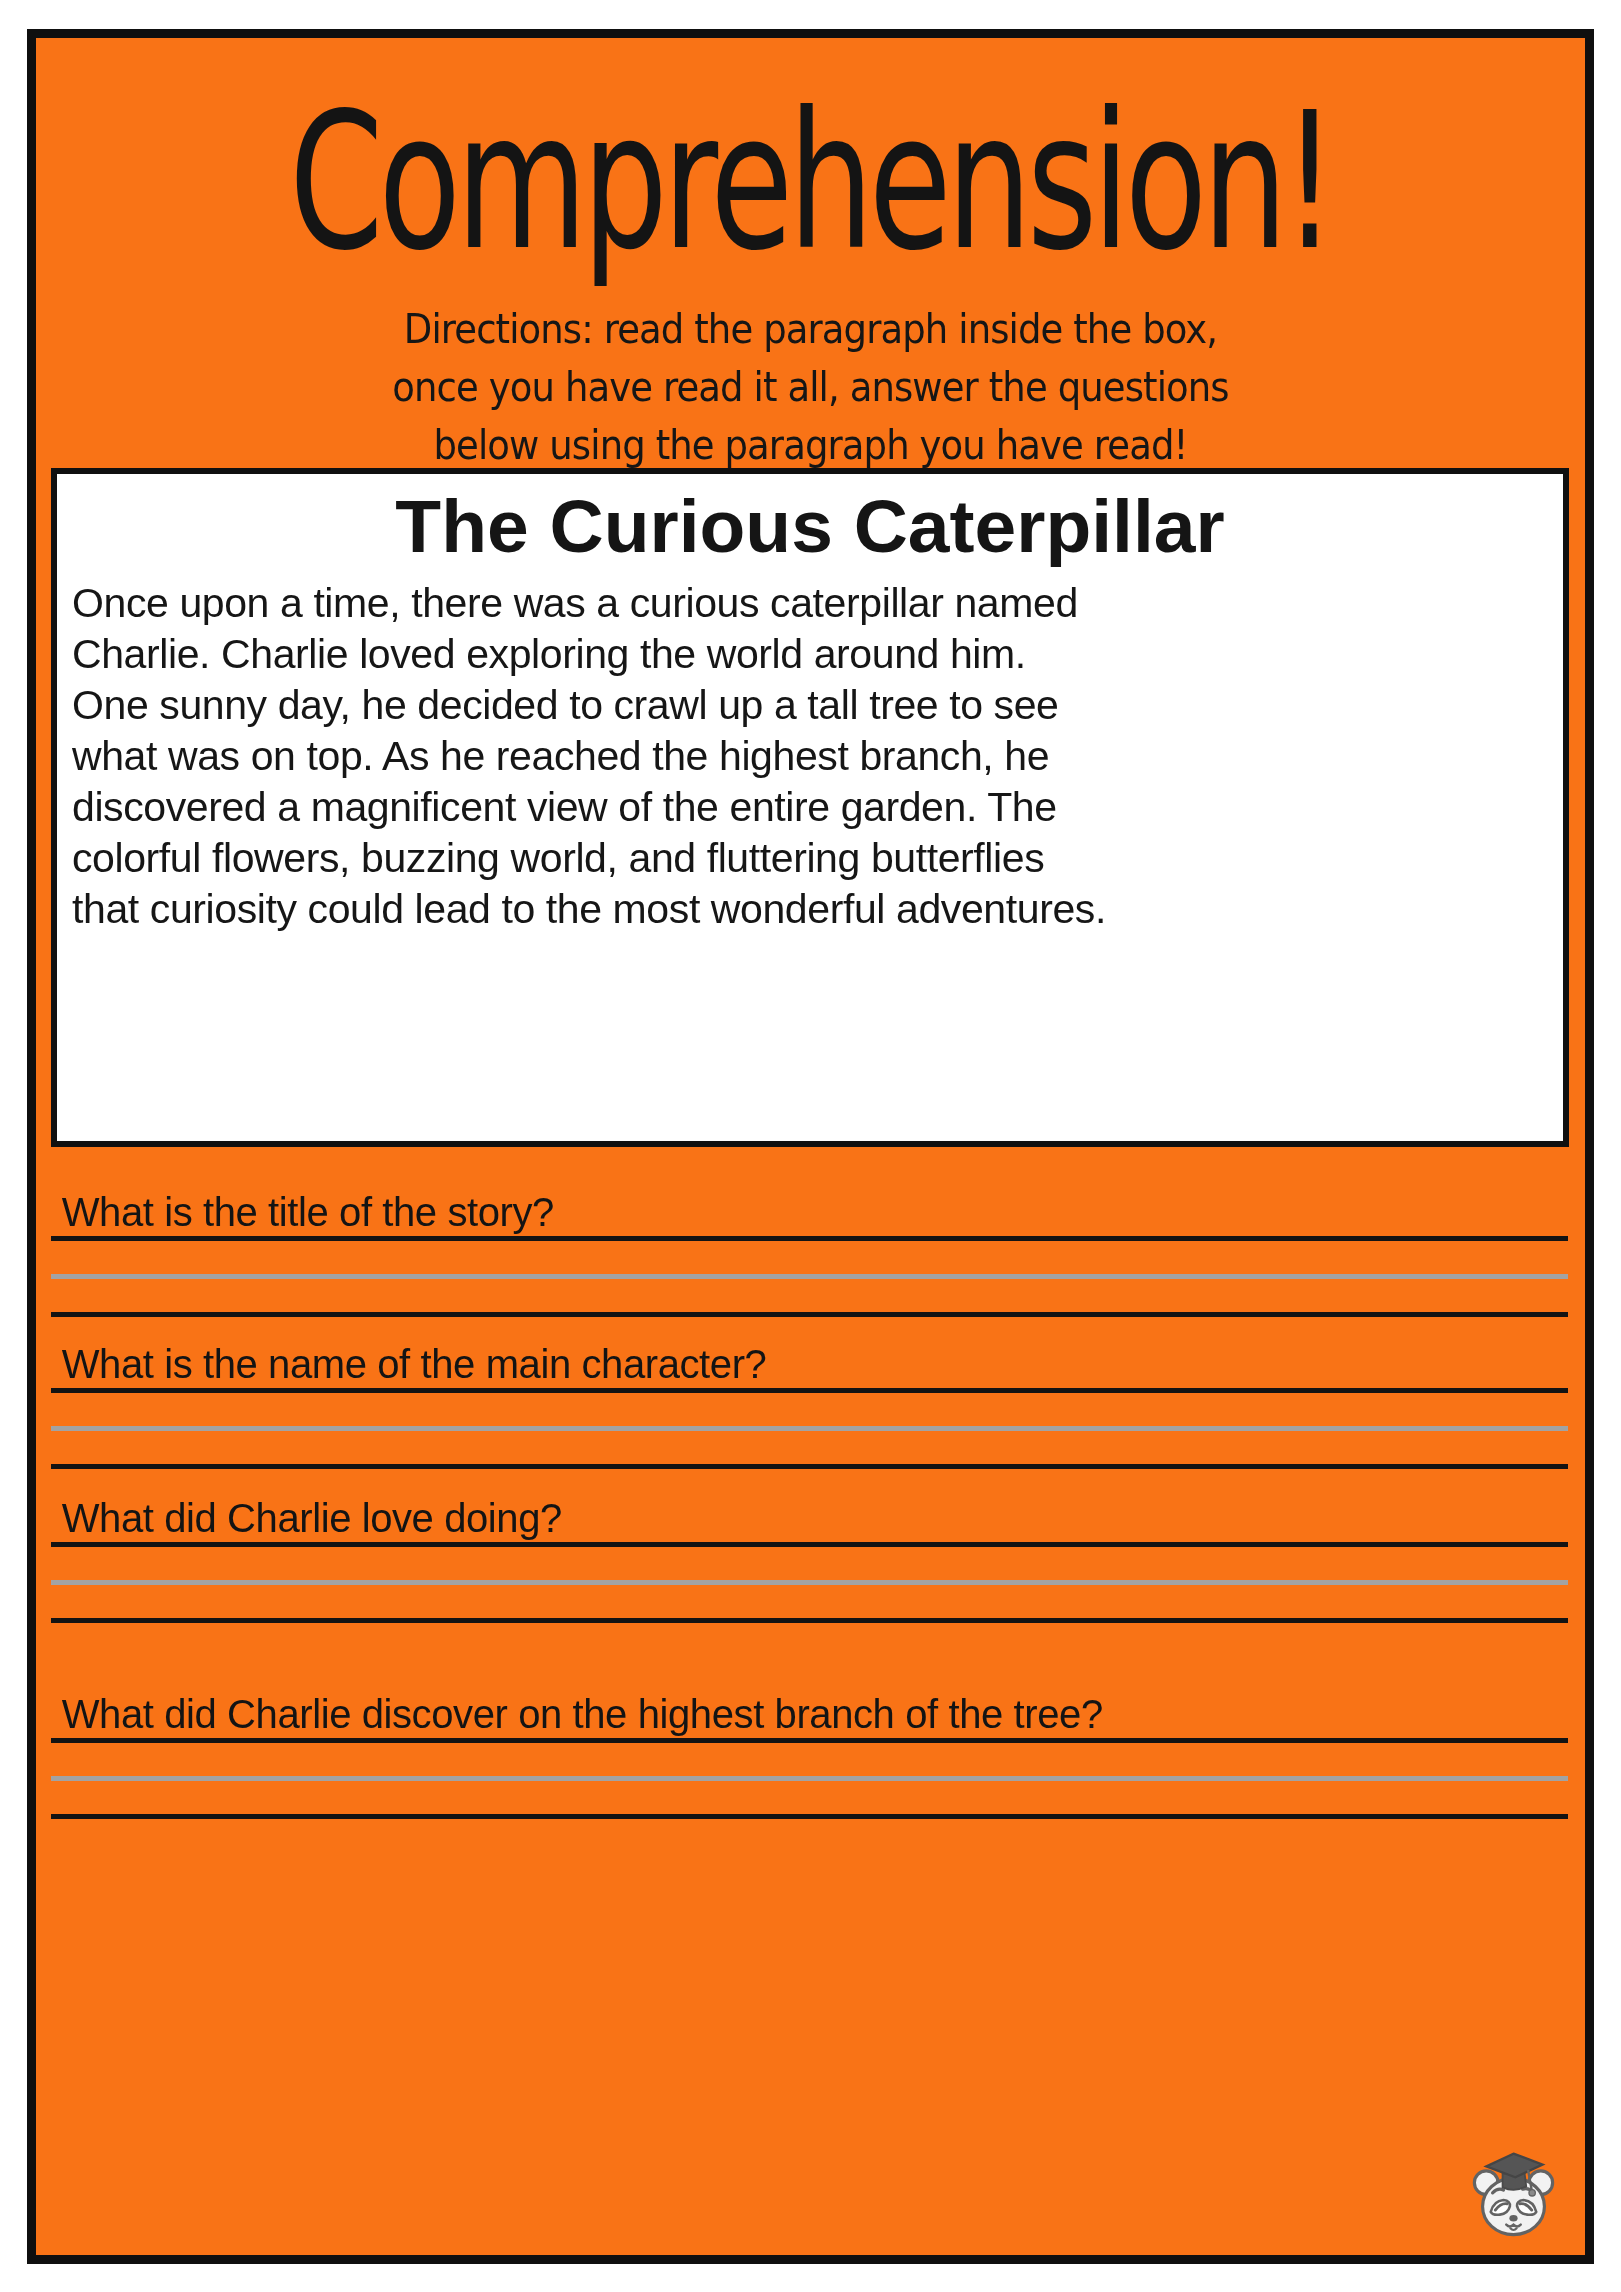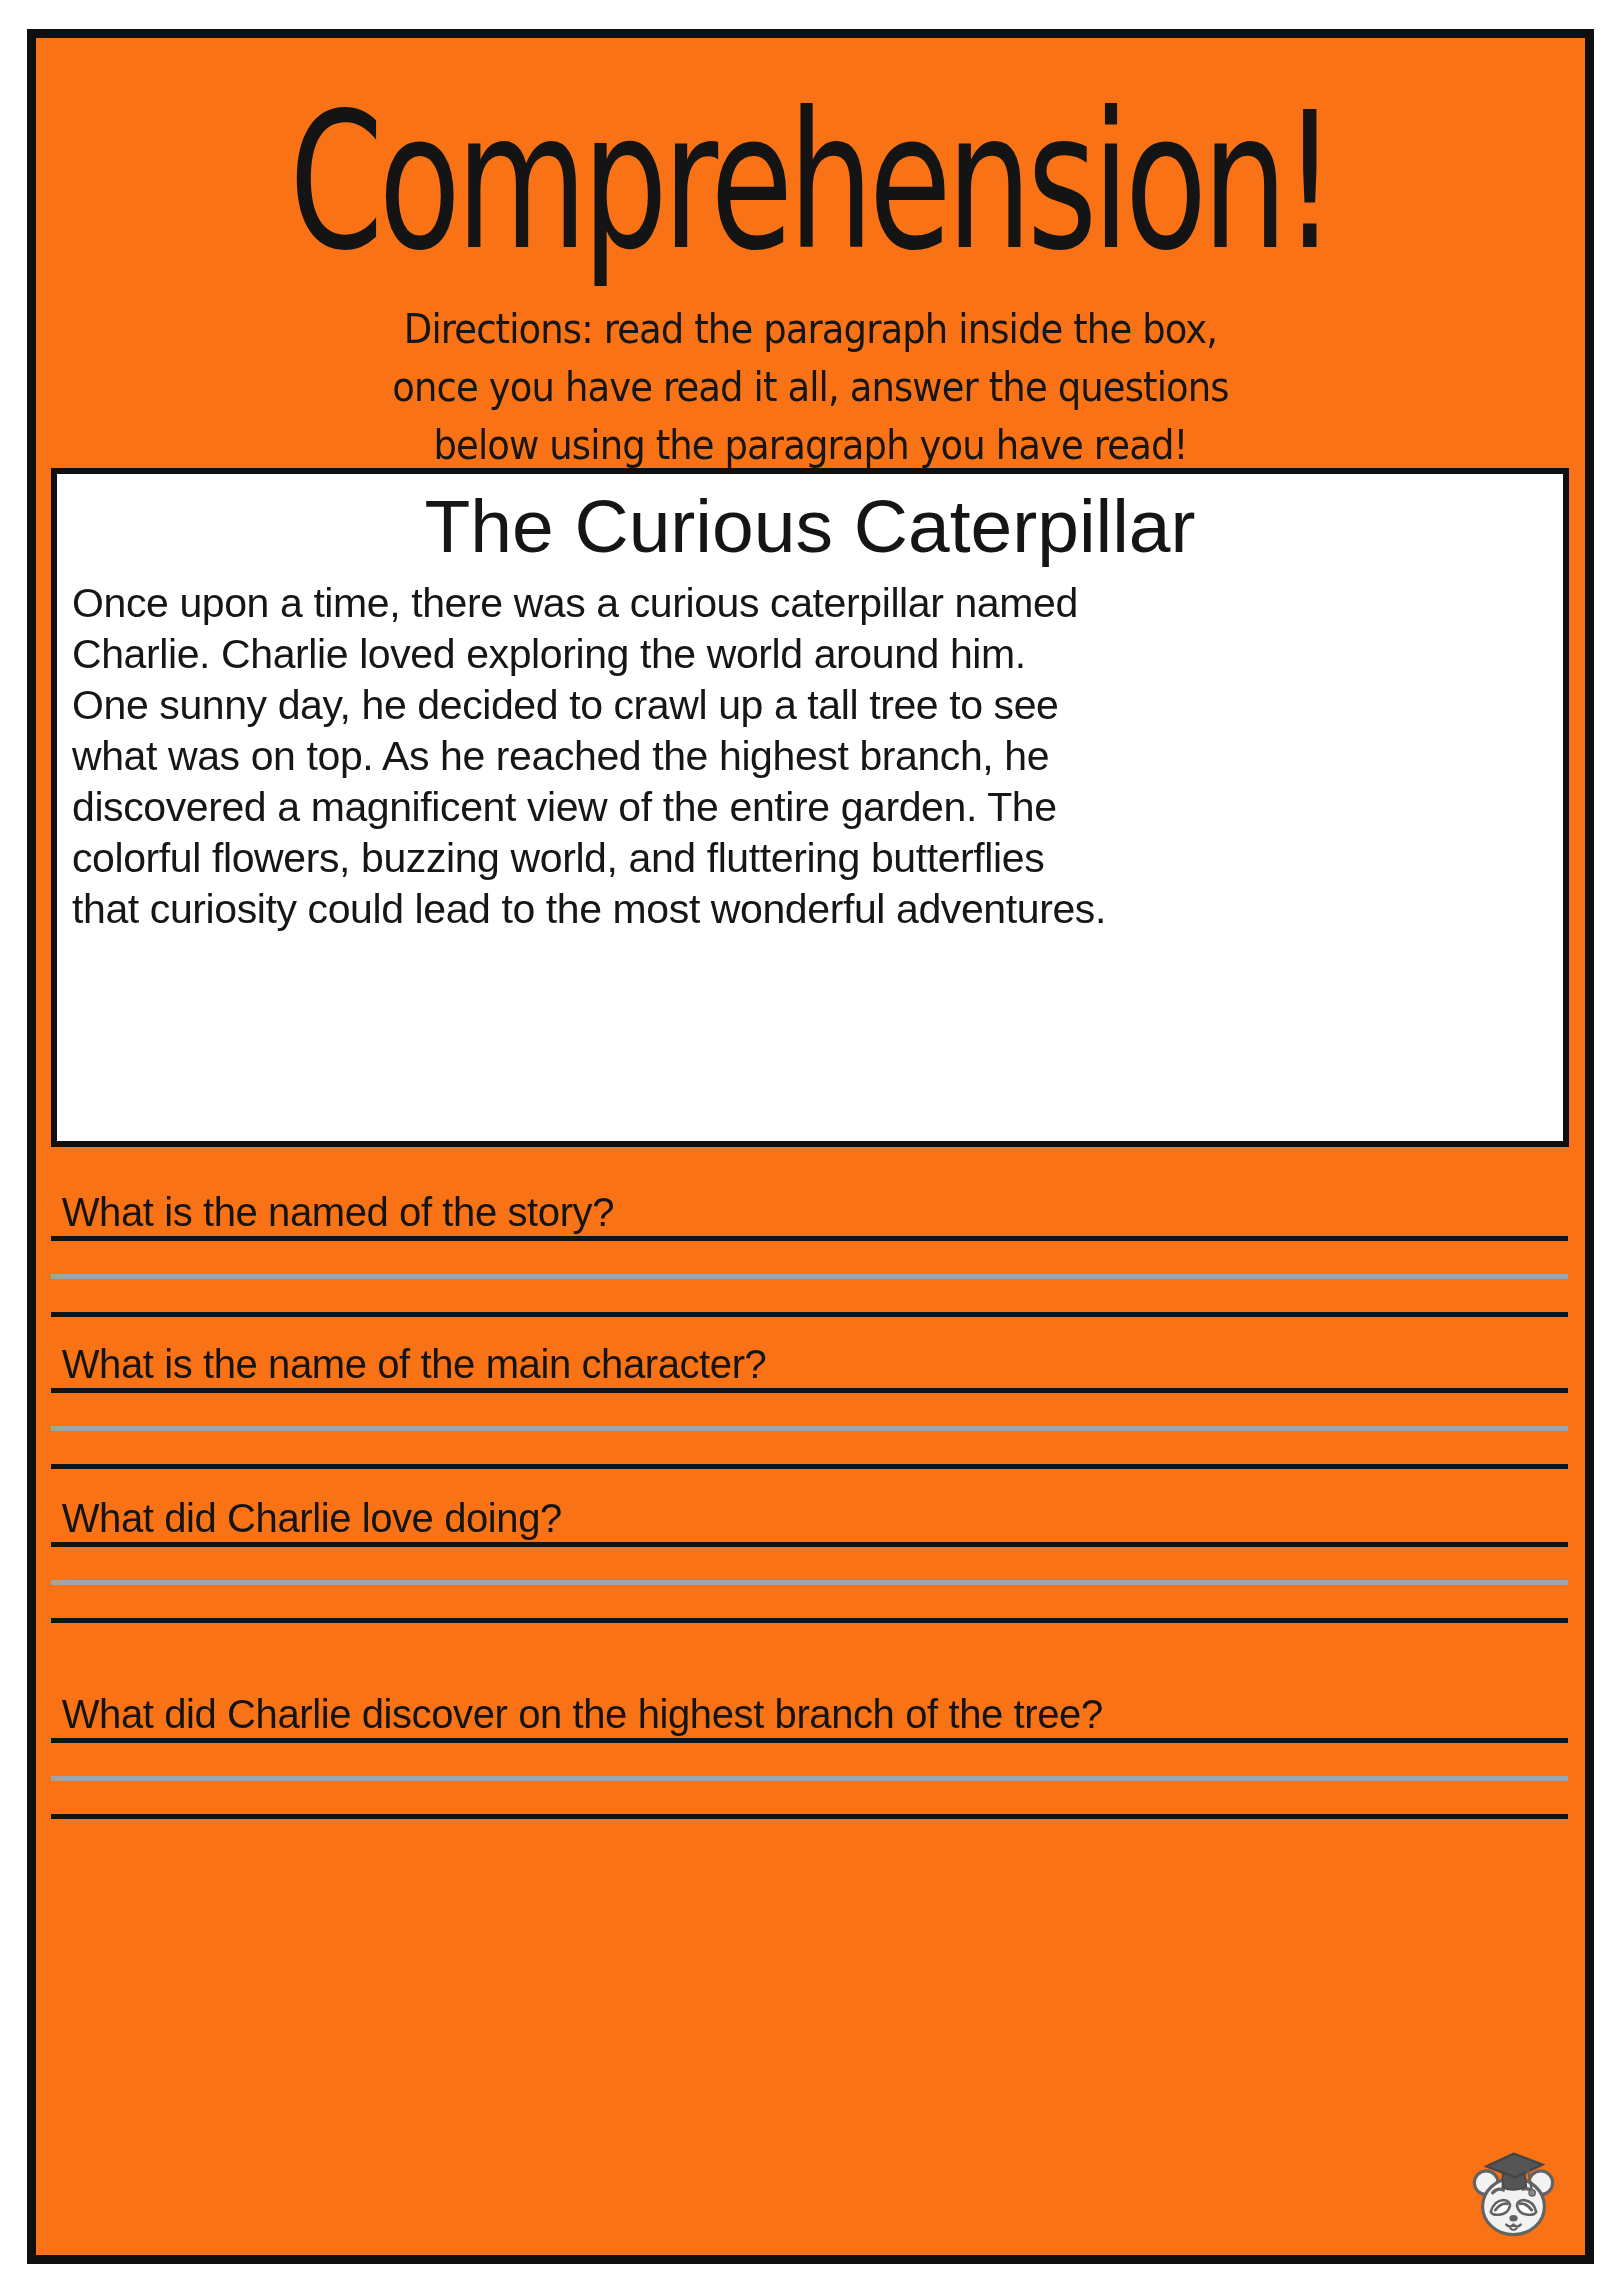--- a/index.html
+++ b/index.html
@@ -21,21 +21,21 @@
     position:absolute;left:0;right:0;top:262px;text-align:center;
     font-family:"DejaVu Sans",sans-serif;font-size:37px;line-height:52px;
     letter-spacing:-0.9px;color:#161616;transform:scaleY(1.12);transform-origin:50% 0;
   }
   .story-box{
     position:absolute;left:15px;top:430px;width:1518px;height:679px;
     border:6.3px solid #101010;box-sizing:border-box;background:#ffffff;
   }
   .story-title{
     margin:9px 0 0 0;text-align:center;
-    font-size:75px;line-height:86px;letter-spacing:0px;color:#151515;font-weight:400;
+    font-size:75px;line-height:86px;letter-spacing:0px;color:#151515;font-weight:700;
   }
   .story-text{
     margin:9px 12.5px 0 15px;font-size:41px;line-height:51px;
     letter-spacing:-0.4px;color:#161616;white-space:nowrap;
   }
   .q{position:absolute;left:15px;width:1517px;height:132px;}
   .qb1{top:1148px;} .qb2{top:1300px;} .qb3{top:1454px;}
   .qb4{top:1650px;} .qb5{top:1759px;} .qb6{top:1911px;}
   .q-text{
     position:absolute;top:0;left:10.7px;right:0;height:50px;line-height:52px;
@@ -68,21 +68,21 @@
         <div>Charlie. Charlie loved exploring the world around him.</div>
         <div>One sunny day, he decided to crawl up a tall tree to see</div>
         <div>what was on top. As he reached the highest branch, he</div>
         <div>discovered a magnificent view of the entire garden. The</div>
         <div>colorful flowers, buzzing world, and fluttering butterflies</div>
         <div>that curiosity could lead to the most wonderful adventures.</div>
       </div>
     </div>
 
     <section class="q qb1">
-      <div class="q-text">What is the named of the story?</div>
+      <div class="q-text">What is the title of the story?</div>
       <div class="rule black r1"></div>
       <div class="rule gray r2"></div>
       <div class="rule black r3"></div>
     </section>
 
     <section class="q qb2">
       <div class="q-text">What is the name of the main character?</div>
       <div class="rule black r1"></div>
       <div class="rule gray r2"></div>
       <div class="rule black r3"></div>

